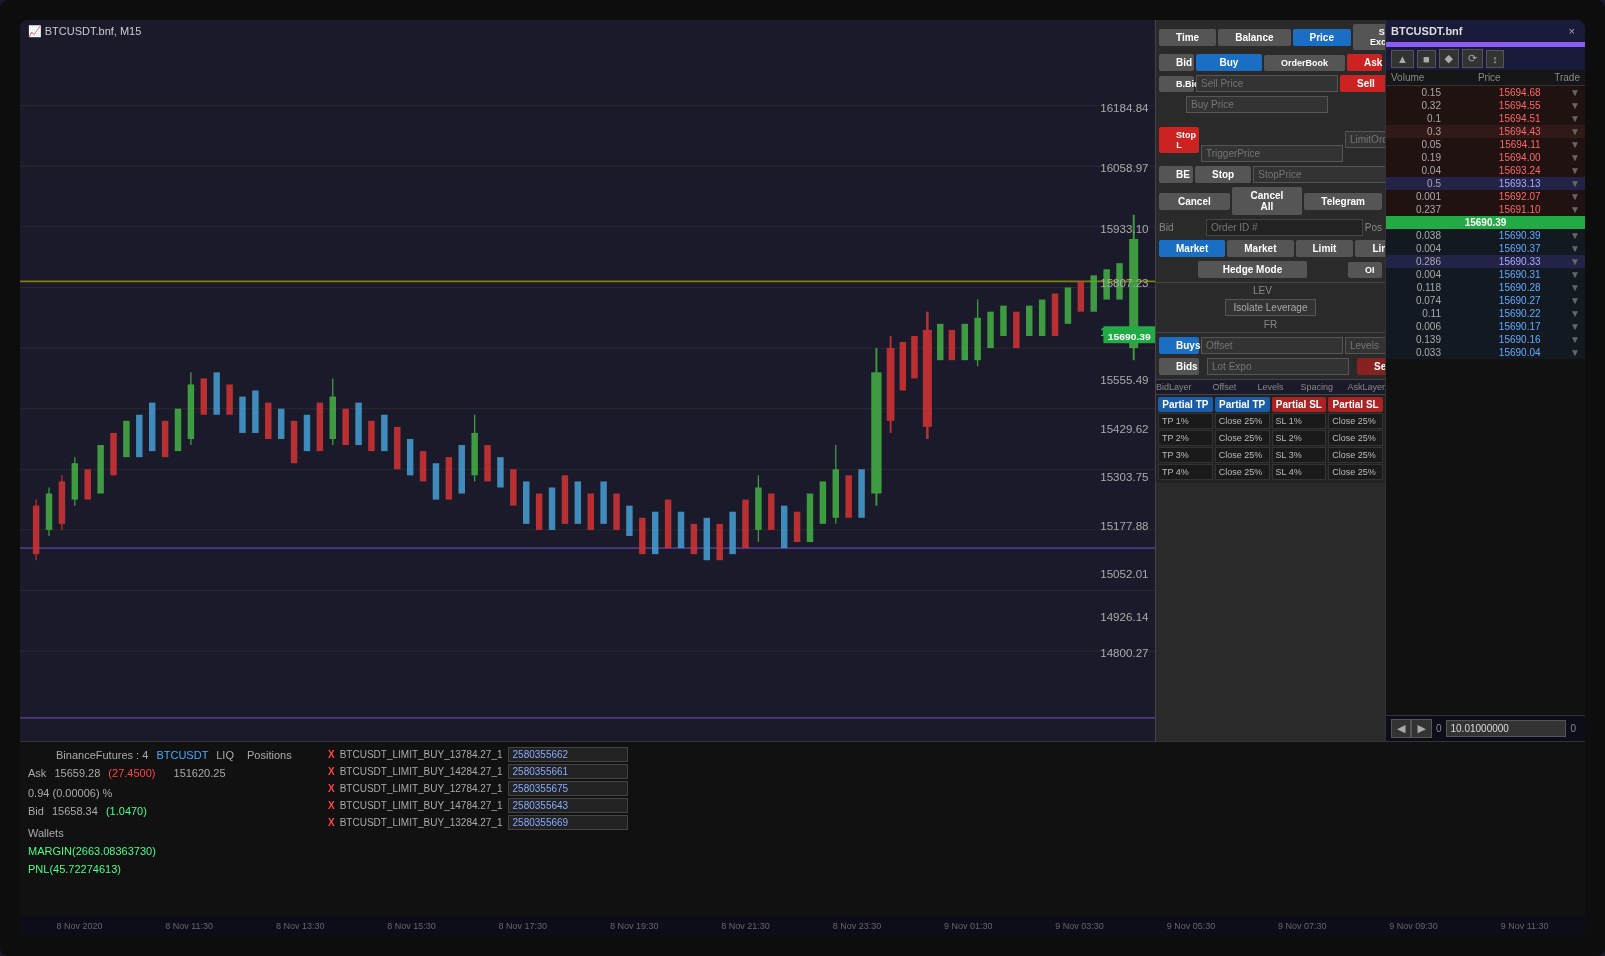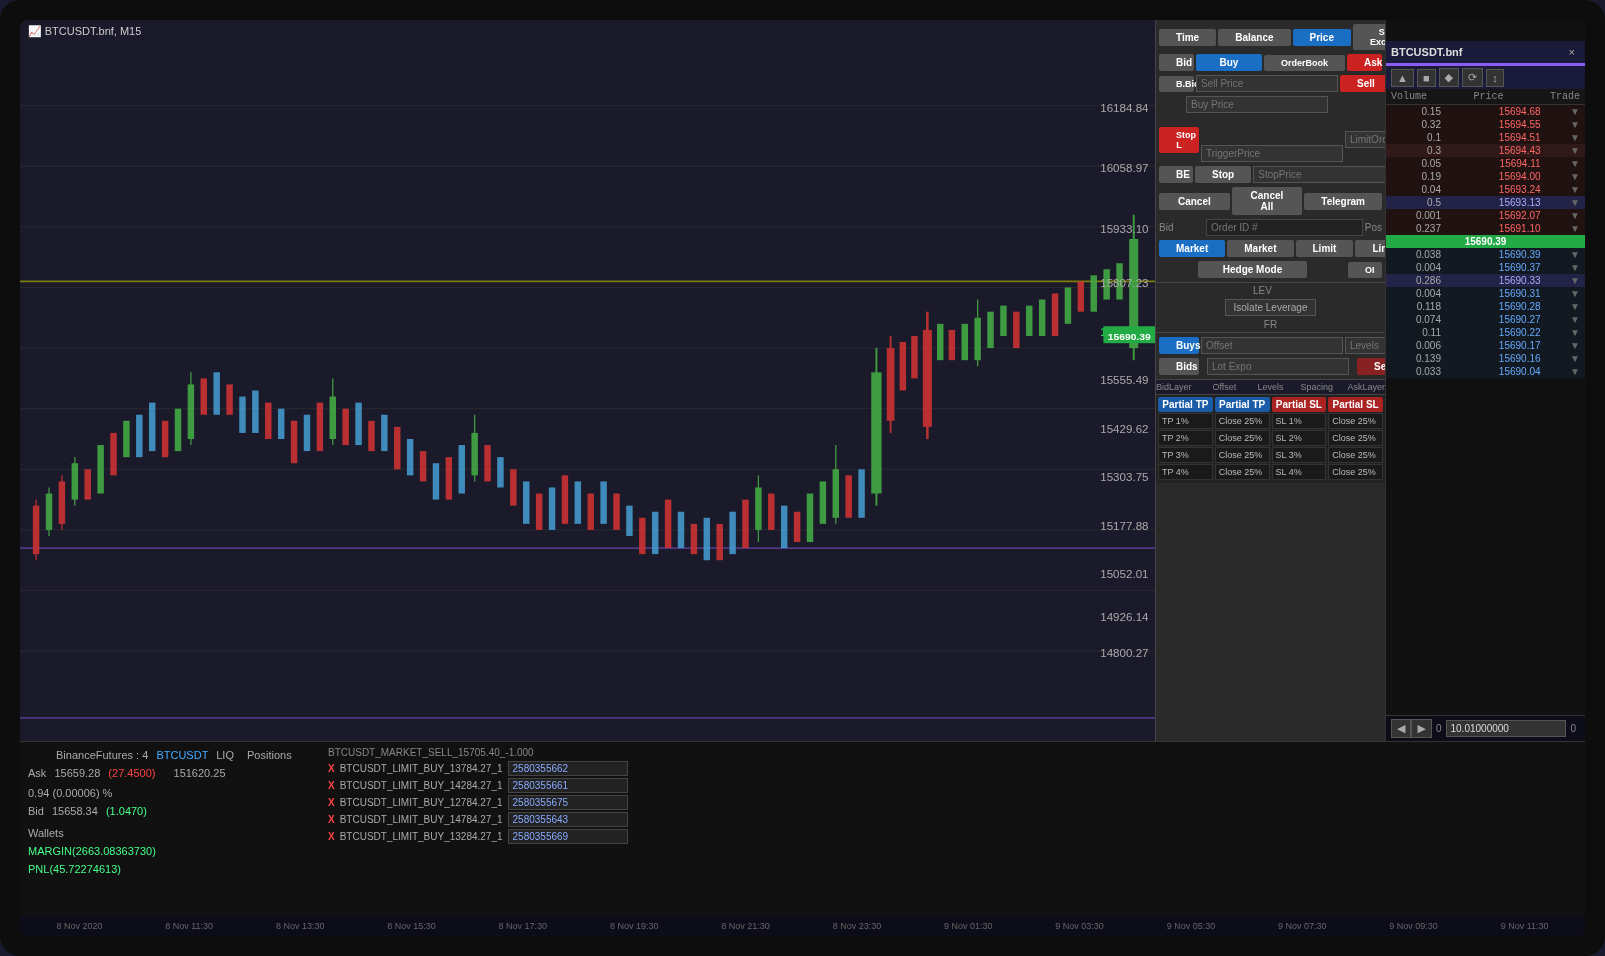--- a/index.html
+++ b/index.html
@@ -9,21 +9,21 @@
       justify-content: center;
       align-items: center;
       min-height: 100vh;
       font-family: 'Arial', sans-serif;
       font-size: 11px;
     }
     .monitor {
       width: 1605px;
       height: 956px;
       background: #0d0d0d;
-      border-radius: 20px;
+      border-radius: 8px;
       padding: 20px;
       position: relative;
     }
     .screen {
       width: 100%;
       height: 100%;
       background: #1c1c1c;
       border-radius: 8px;
       display: flex;
       flex-direction: column;
@@ -103,21 +103,20 @@
       flex-direction: column;
     }
     .ob-cols {
       display: flex;
       justify-content: space-between;
       padding: 2px 5px;
       color: #888;
       font-size: 10px;
       background: #161616;
       border-bottom: 1px solid #333;
-      font-family: Liberation Mono, monospace;
     }
     .ob-row {
       display: flex;
       justify-content: space-between;
       align-items: center;
       padding: 1px 5px;
       font-size: 10px;
     }
     .ob-vol { color: #aaa; width: 50px; text-align: right; }
     .ob-price { color: #ddd; width: 70px; text-align: right; }
@@ -233,22 +232,21 @@
       color: #aaa;
       cursor: pointer;
       padding: 2px 5px;
       margin-left: auto;
     }
     .panel-title-row {
       display: flex;
       align-items: center;
       padding: 3px 5px;
       background: #1a1a3a;
-      border-bottom: 3px solid #8b5cf6;
-      margin-top: 21px;
+      border-bottom: 5px solid #8b5cf6;
     }
     .panel-title {
       color: #ddd;
       font-size: 11px;
       font-weight: bold;
     }
     .lev-row {
       display: flex;
       align-items: center;
       gap: 3px;
@@ -728,23 +726,20 @@
         </div>
         <div>
           <span style="color:#44ff88;">MARGIN(2663.08363730)</span>
         </div>
         <div>
           <span style="color:#44ff88;">PNL(45.72274613)</span>
         </div>
       </div>
 
       <div class="bottom-orders">
-        <div style="color:#888;font-size:10px;margin-bottom:3px;">
-          <span>BTCUSDT_MARKET_SELL_15705.40_-1.000</span>
-        </div>
 
         <div class="order-row">
           <span class="order-x">X</span>
           <span style="color:#aaa;font-size:10px;">BTCUSDT_LIMIT_BUY_13784.27_1</span>
           <input class="order-id-box" value="2580355662" style="">
         </div>
         <div class="order-row">
           <span class="order-x">X</span>
           <span style="color:#aaa;font-size:10px;">BTCUSDT_LIMIT_BUY_14284.27_1</span>
           <input class="order-id-box" value="2580355661" style="">

